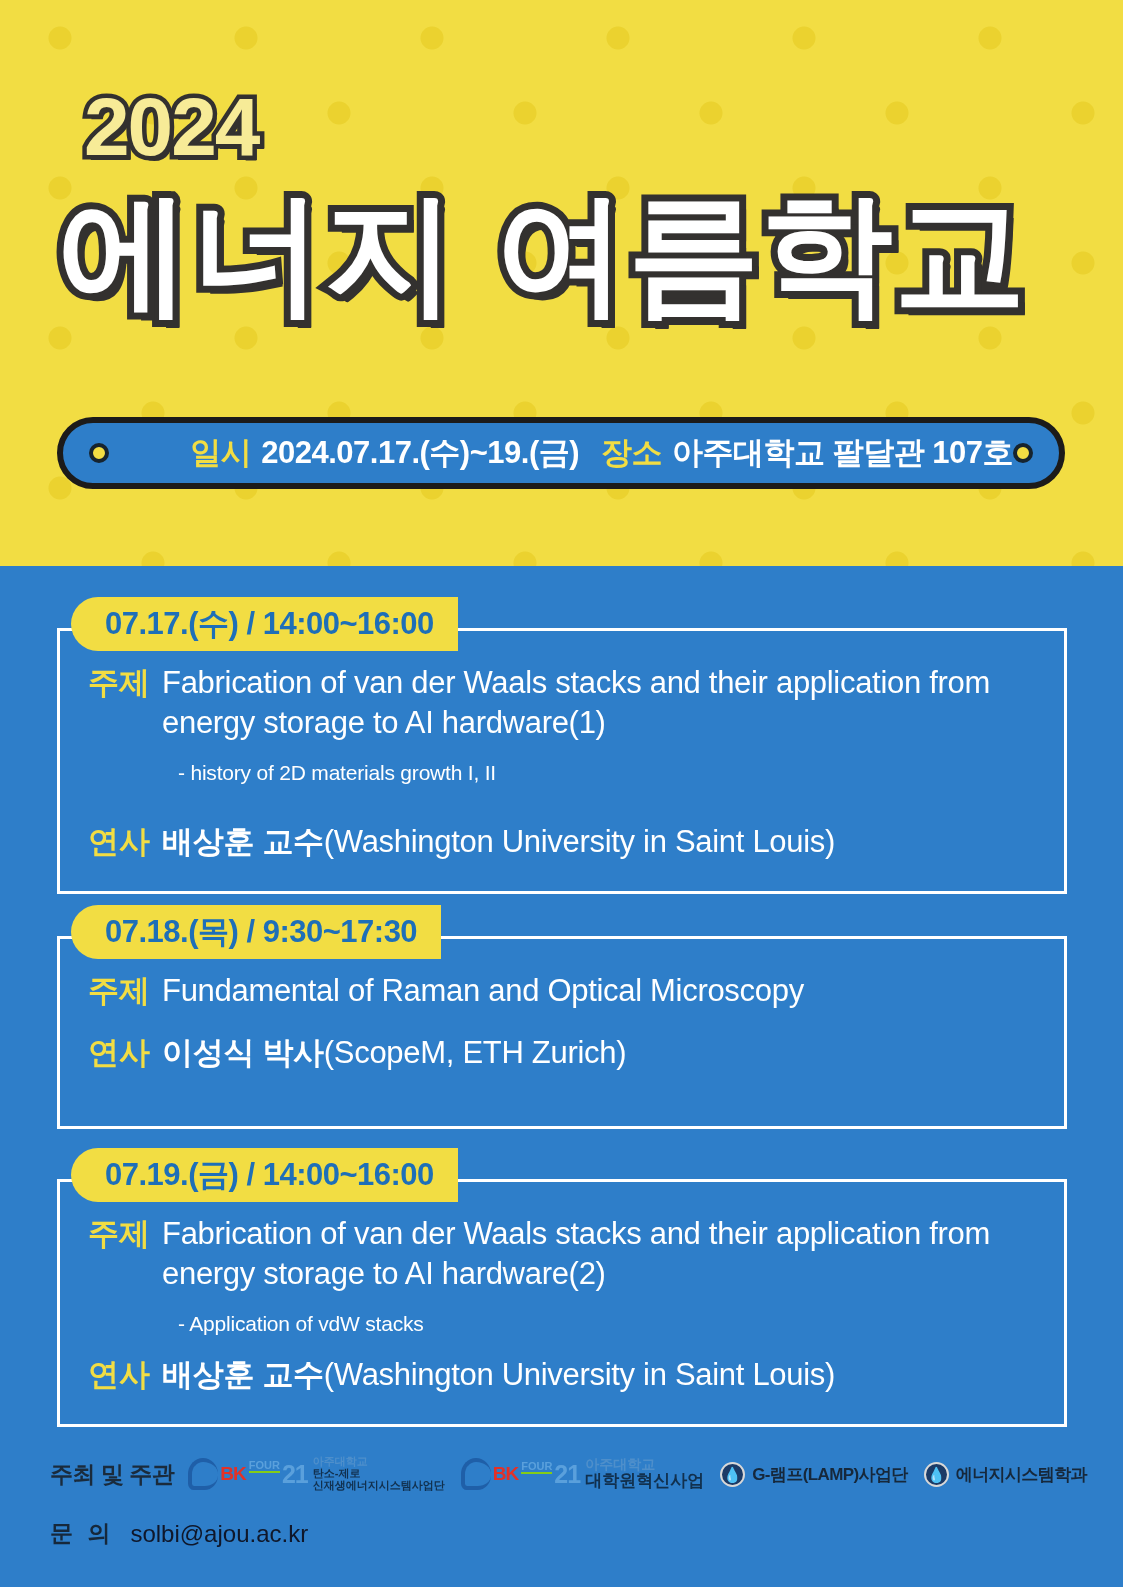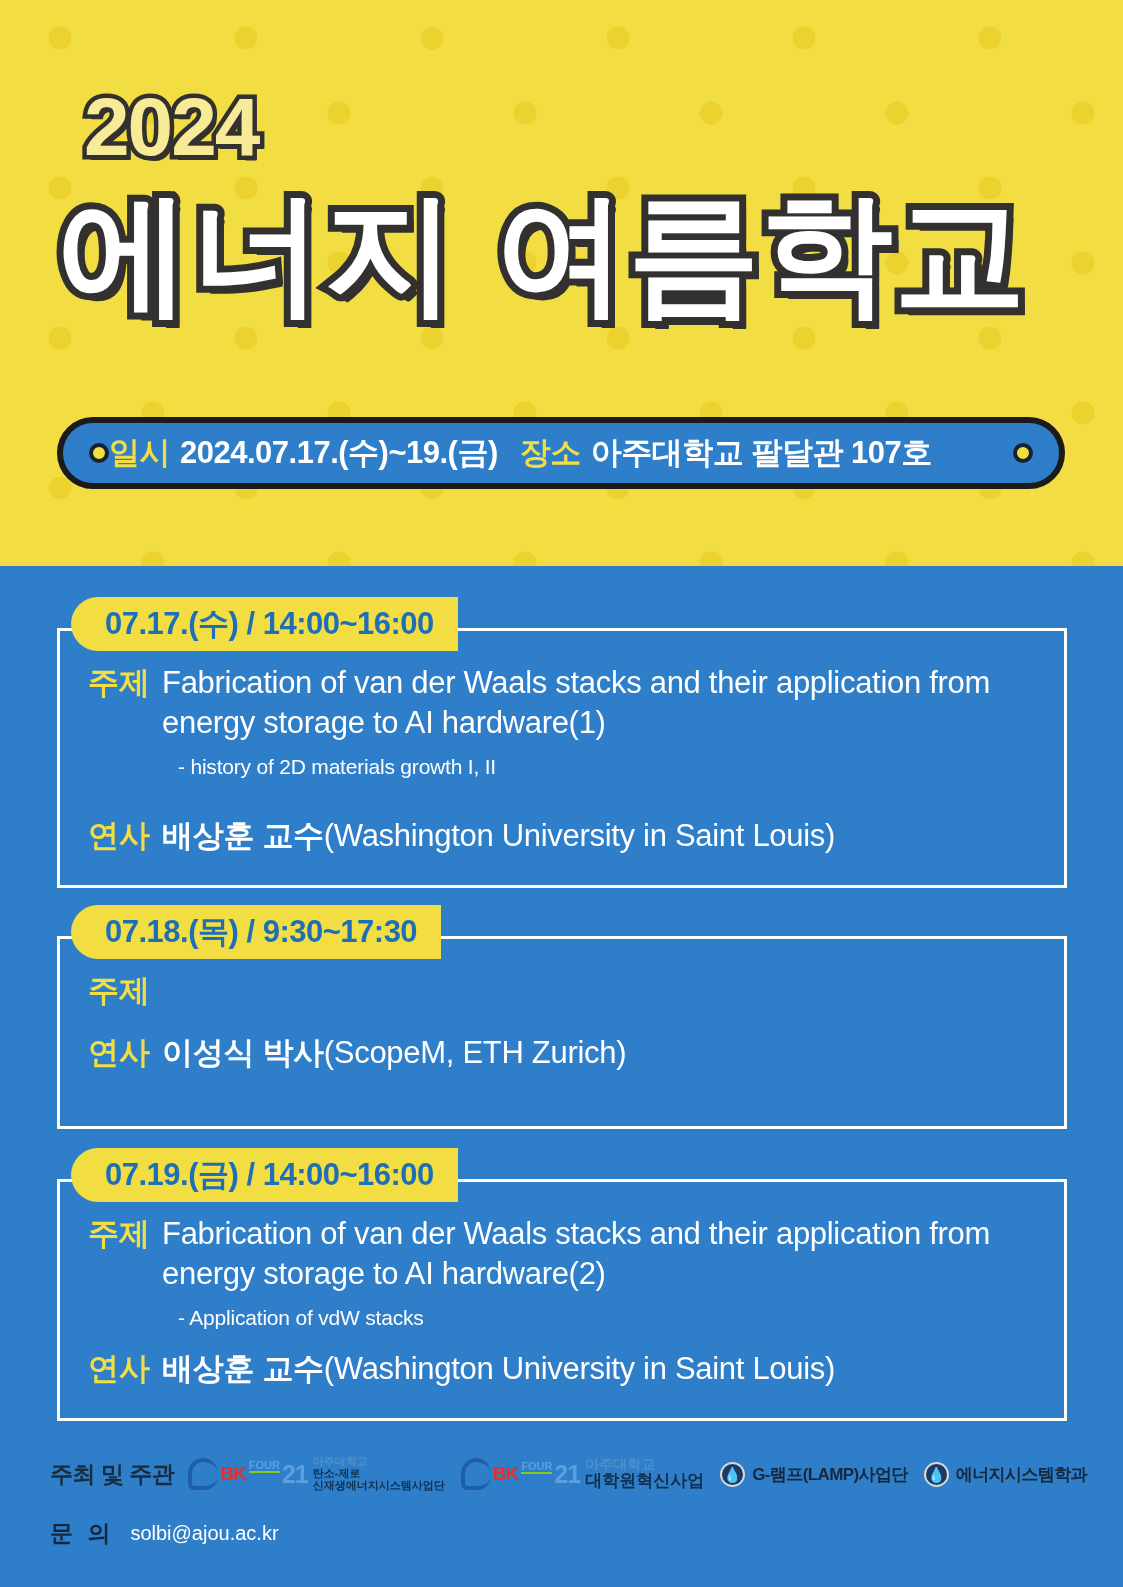--- a/index.html
+++ b/index.html
@@ -72,21 +72,21 @@
   }
   .pill-dot {
     width: 20px; height: 20px;
     border-radius: 50%;
     background: #F2DD43;
     border: 4px solid #16242F;
     flex: 0 0 auto;
   }
   .pill-text {
     flex: 1 1 auto;
-    text-align: left;
+    text-align: right;
     font-size: 31px;
     font-weight: bold;
     color: #FFFFFF;
     letter-spacing: -0.5px;
     white-space: nowrap;
   }
   .pill-text .lbl { color: #F2DD43; margin-right: 10px; }
   .pill-text .gap { display: inline-block; width: 22px; }
 
   
@@ -133,21 +133,21 @@
   }
   .speaker-line {
     color: #FFFFFF;
     font-size: 31px;
     font-weight: bold;
     line-height: 1.28;
     letter-spacing: -0.3px;
   }
   .speaker-line .aff { font-weight: normal; }
   .bullets {
-    margin-top: 10px;
+    margin-top: 16px;
     margin-left: 90px;
     color: #FFFFFF;
     font-size: 21px;
     line-height: 1.4;
     letter-spacing: -0.2px;
   }
   .bullets div { white-space: nowrap; }
 
   
   .footer { position: absolute; left: 50px; top: 1448px; width: 1040px; }
@@ -188,21 +188,21 @@
     flex: 0 0 auto;
   }
   .sp-flame { color: #F2C94C; font-size: 15px; line-height: 1; }
   .sp-name { font-size: 17px; font-weight: bold; color: #16283B; white-space: nowrap; letter-spacing: -0.6px; }
 
   .contact-row { display: flex; align-items: center; margin-top: 18px; }
   .contact-label {
     font-size: 23px; font-weight: bold; color: #16283B;
     letter-spacing: 4px; margin-right: 16px; white-space: nowrap;
   }
-  .contact-value { font-size: 20px; color: #ffffff; white-space: nowrap; text-align: center; }
+  .contact-value { font-size: 24px; color: #0f172a; white-space: nowrap; text-align: center; }
 </style>
 </head>
 <body>
 
 <div id="poster">
 
   <div class="header">
     <div class="year">2024</div>
     <div class="main-title">에너지 여름학교</div>
   </div>
@@ -230,20 +230,21 @@
         <span class="speaker-line"><span>배상훈 교수</span><span class="aff">(Washington University in Saint Louis)</span></span>
       </div>
     </div>
   </div>
 
   <div class="session" style="top:905px;">
     <div class="tag">07.18.(목) / 9:30~17:30</div>
     <div class="card" style="padding-bottom:54px;">
       <div class="row">
         <span class="lbl-y">주제</span>
+        <span class="topic">Fundamental of Raman and Optical Microscopy</span>
       </div>
       <div class="row" style="margin-top:22px;">
         <span class="lbl-y">연사</span>
         <span class="speaker-line"><span>이성식 박사</span><span class="aff">(ScopeM, ETH Zurich)</span></span>
       </div>
     </div>
   </div>
 
   <div class="session" style="top:1148px;">
     <div class="tag">07.19.(금) / 14:00~16:00</div>

